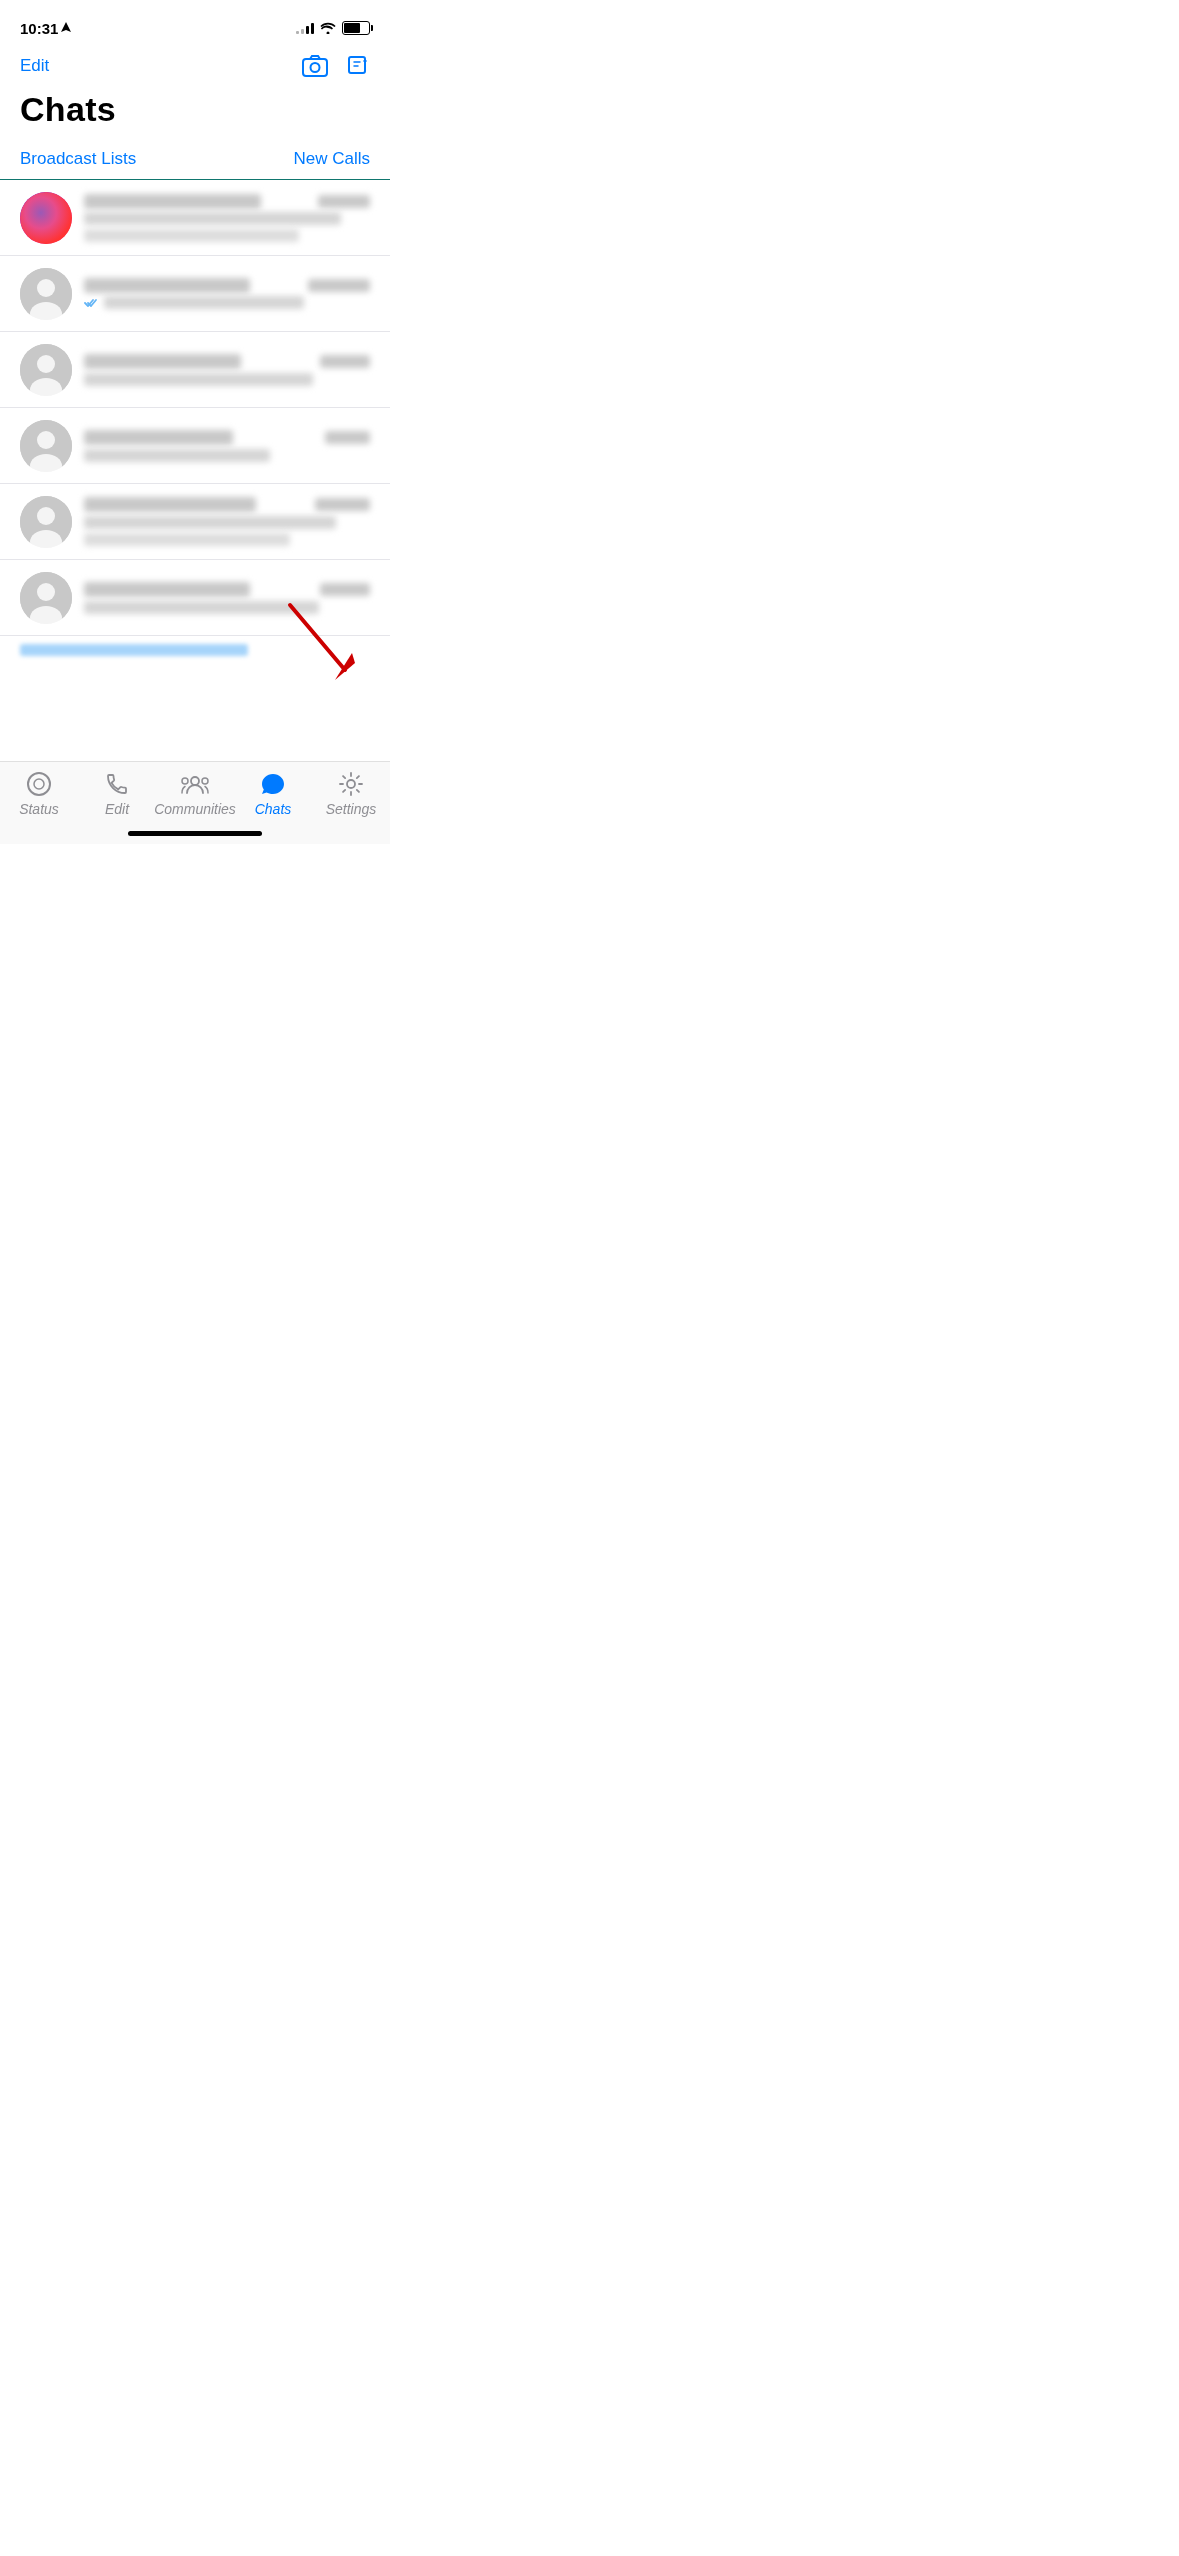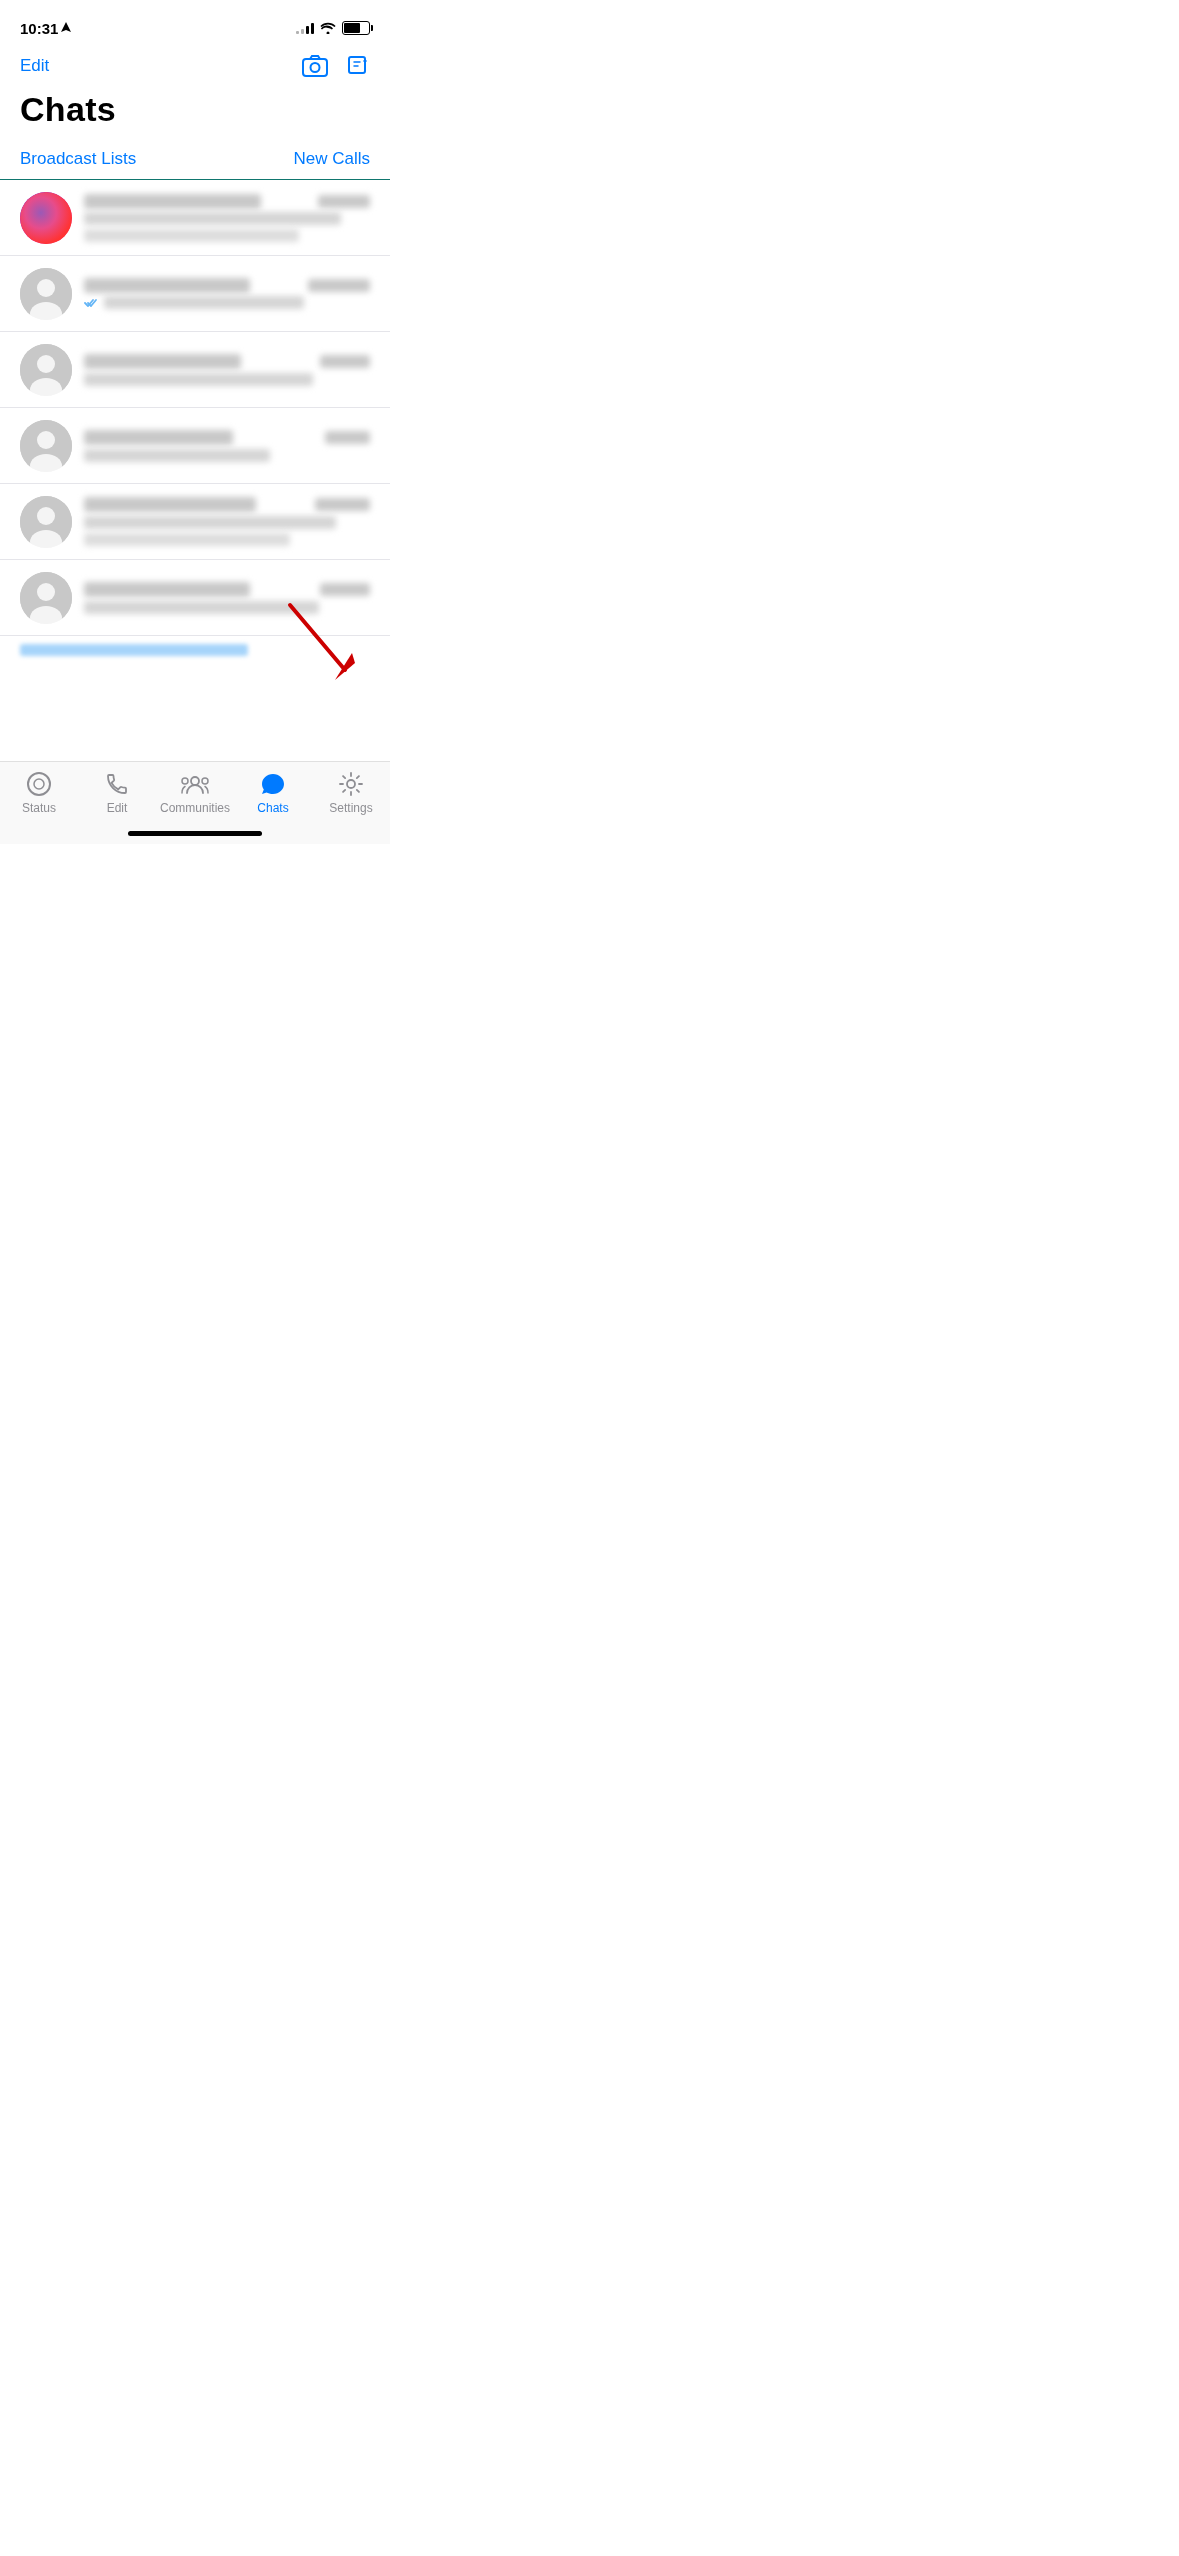--- a/index.html
+++ b/index.html
@@ -236,22 +236,23 @@
       display: flex;
       align-items: center;
       justify-content: center;
     }
 
     .tab-icon.active {
       color: #007AFF;
     }
 
     .tab-label {
-      font-size: 12px;
+      font-size: 14px;
       color: #8E8E93;
+      font-style: italic;
     }
 
     .tab-label.active {
       color: #007AFF;
     }
 
     .home-indicator {
       position: absolute;
       bottom: 8px;
       left: 50%;

